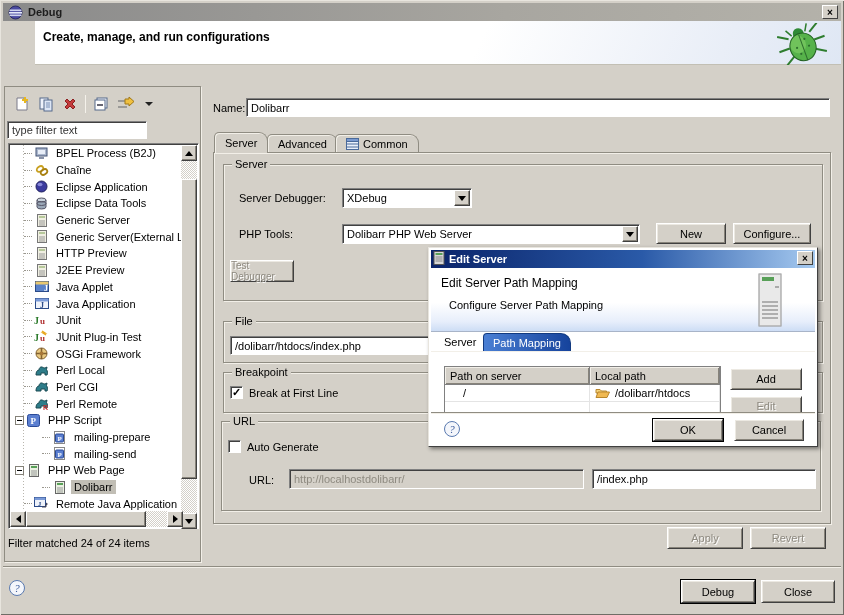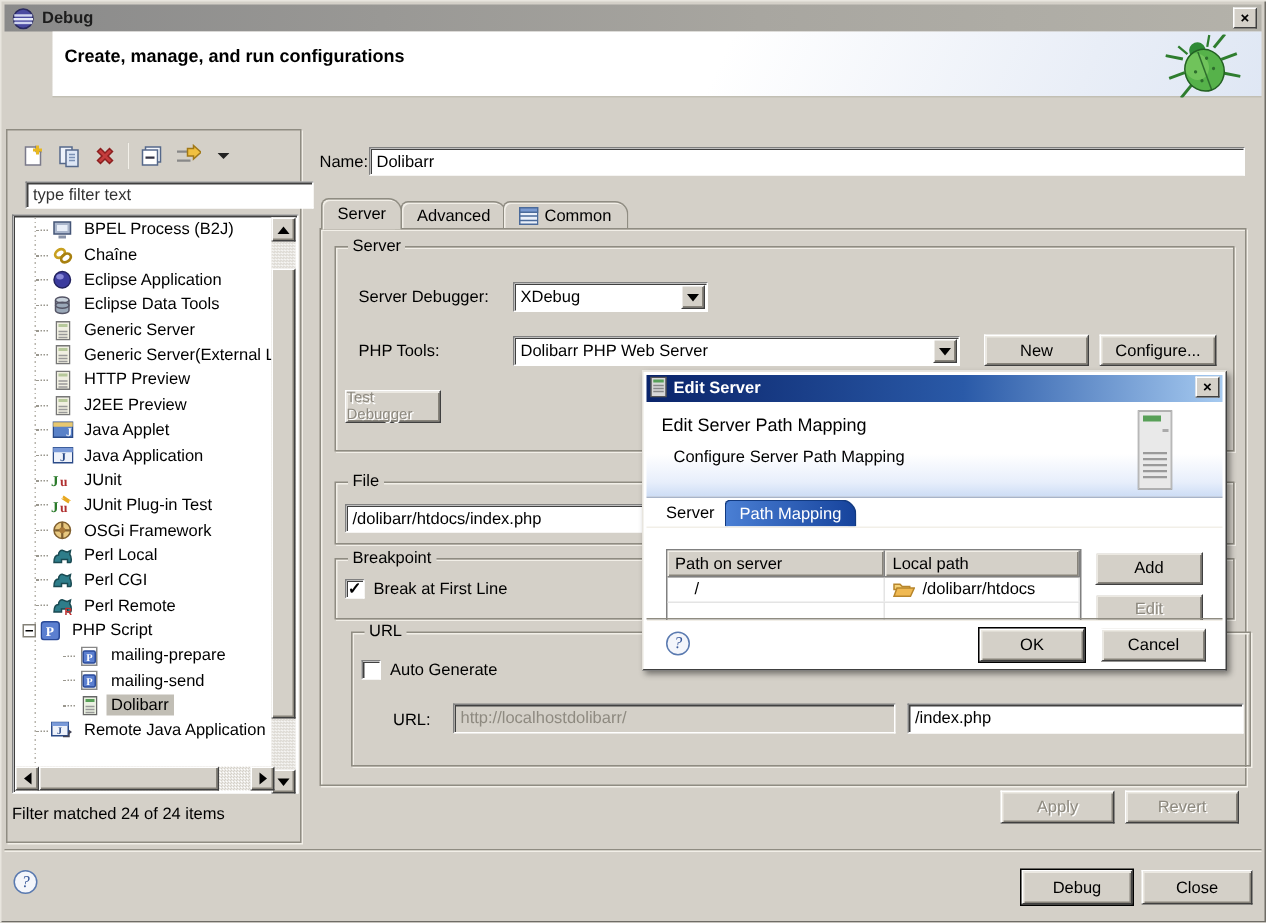--- a/index.html
+++ b/index.html
@@ -49,21 +49,21 @@
             background:linear-gradient(115deg,#ffffff 55%,#e9eef7 85%,#dfe7f4); border-bottom:1px solid #c2bfb4;margin-left:32px; }
   #header .htext { position:absolute; left:8px; top:9px; font-weight:bold; font-size:12px; }
   #hdr-bug { position:absolute; right:8px; top:2px; }
 
   
   #leftpanel { position:absolute; left:4px; top:86px; width:197px; height:476px;
                border:1px solid #8f8c82; box-shadow:1px 1px 0 #f2efe8; background:#d4d0c8; }
   #ltoolbar { position:absolute; left:2px; top:2px; right:2px; height:30px; display:flex; align-items:center; gap:6px; padding:0 6px; }
   .tbico { width:18px; height:18px; display:flex; align-items:center; justify-content:center; }
   .tbsep { width:1px; height:18px; background:#908d84; border-right:1px solid #f4f1ea; }
-  #filterbox { left:12px; top:34px; width:192px; height:18px; color:#333; }
+  #filterbox { left:2px; top:34px; width:140px; height:18px; color:#333; }
   #treewrap { position:absolute; left:3px; top:56px; width:191px; height:386px;
               background:#fff; border:1px solid; border-color:#808080 #fff #fff #808080; box-shadow: inset 1px 1px 0 #404040; }
   #tree { position:absolute; left:1px; top:1px; width:172px; height:367px; overflow:hidden;
           background:repeating-linear-gradient(to bottom,#b9b6ae 0 1px,transparent 1px 3px);
           background-size:1px 100%; background-position:13px 0; background-repeat:no-repeat; }
   .trow { height:16.7px; display:flex; align-items:center; white-space:nowrap; position:relative; }
   .trow .stub { width:8px; border-top:1px dotted #9a978e; margin-left:14px; margin-right:2px; flex:none; }
   .trow.child .stub { margin-left:32px; }
   .trow .expander { flex:none; width:9px; height:9px; margin-left:5px; margin-right:2px; background:#fff;
                     border:1px solid #848178; position:relative; }
@@ -427,20 +427,31 @@
             <span class="stub"></span>
             <span class="ticon">
               <svg width="13" height="13">
                 <rect x="1.5" y="0.5" width="10" height="12" fill="#fff" stroke="#888"></rect>
                 <rect x="2.5" y="3" width="8" height="8" rx="1" fill="#5b7fd0" stroke="#2a4a98"></rect>
                 <text x="4.5" y="9.8" font-size="7" font-weight="bold" fill="#fff" font-family="serif">P</text>
               </svg>
             </span>
             <span class="tlabel">mailing-send</span>
           </div>
+          <div class="trow">
+            <span class="expander"></span>
+            <span class="ticon">
+              <svg width="10" height="13">
+                <rect x="0.5" y="0.5" width="9" height="12" fill="#eaf0e2" stroke="#666"></rect>
+                <rect x="2" y="2" width="6" height="2" fill="#58a058"></rect>
+                <path d="M2 7 h6 M2 9 h6 M2 11 h6" stroke="#999"></path>
+              </svg>
+            </span>
+            <span class="tlabel">PHP Web Page</span>
+          </div>
           <div class="trow child selected">
             <span class="stub"></span>
             <span class="ticon">
               <svg width="10" height="13">
                 <rect x="0.5" y="0.5" width="9" height="12" fill="#eaf0e2" stroke="#666"></rect>
                 <rect x="2" y="2" width="6" height="2" fill="#58a058"></rect>
                 <path d="M2 7 h6 M2 9 h6 M2 11 h6" stroke="#999"></path>
               </svg>
             </span>
             <span class="tlabel">Dolibarr</span>
@@ -528,21 +539,21 @@
       <span class="legend">File</span>
       <div class="inputtext sunken" style="left:6px;top:14px;width:580px;height:19px">/dolibarr/htdocs/index.php</div>
     </div>
 
     <div class="grp" style="left:9px;top:219px;width:600px;height:41px">
       <span class="legend">Breakpoint</span>
       <span class="cb" style="left:6px;top:13px">✓</span>
       <span class="lbl" style="left:25px;top:14px">Break at First Line</span>
     </div>
 
-    <div class="grp" style="left:20px;top:268px;width:600px;height:90px">
+    <div class="grp" style="left:7px;top:268px;width:600px;height:90px">
       <span class="legend">URL</span>
       <span class="cb" style="left:6px;top:18px"></span>
       <span class="lbl" style="left:25px;top:19px">Auto Generate</span>
       <span class="lbl" style="left:27px;top:52px">URL:</span>
       <div class="inputtext sunken disabled" style="left:67px;top:47px;width:295px;height:20px">http://localhostdolibarr/</div>
       <div class="inputtext sunken" style="left:370px;top:47px;width:224px;height:20px">/index.php</div>
     </div>
   </div>
 
   <div class="btn3d disabled" style="left:667px;top:527px;width:76px;height:22px">Apply</div>

